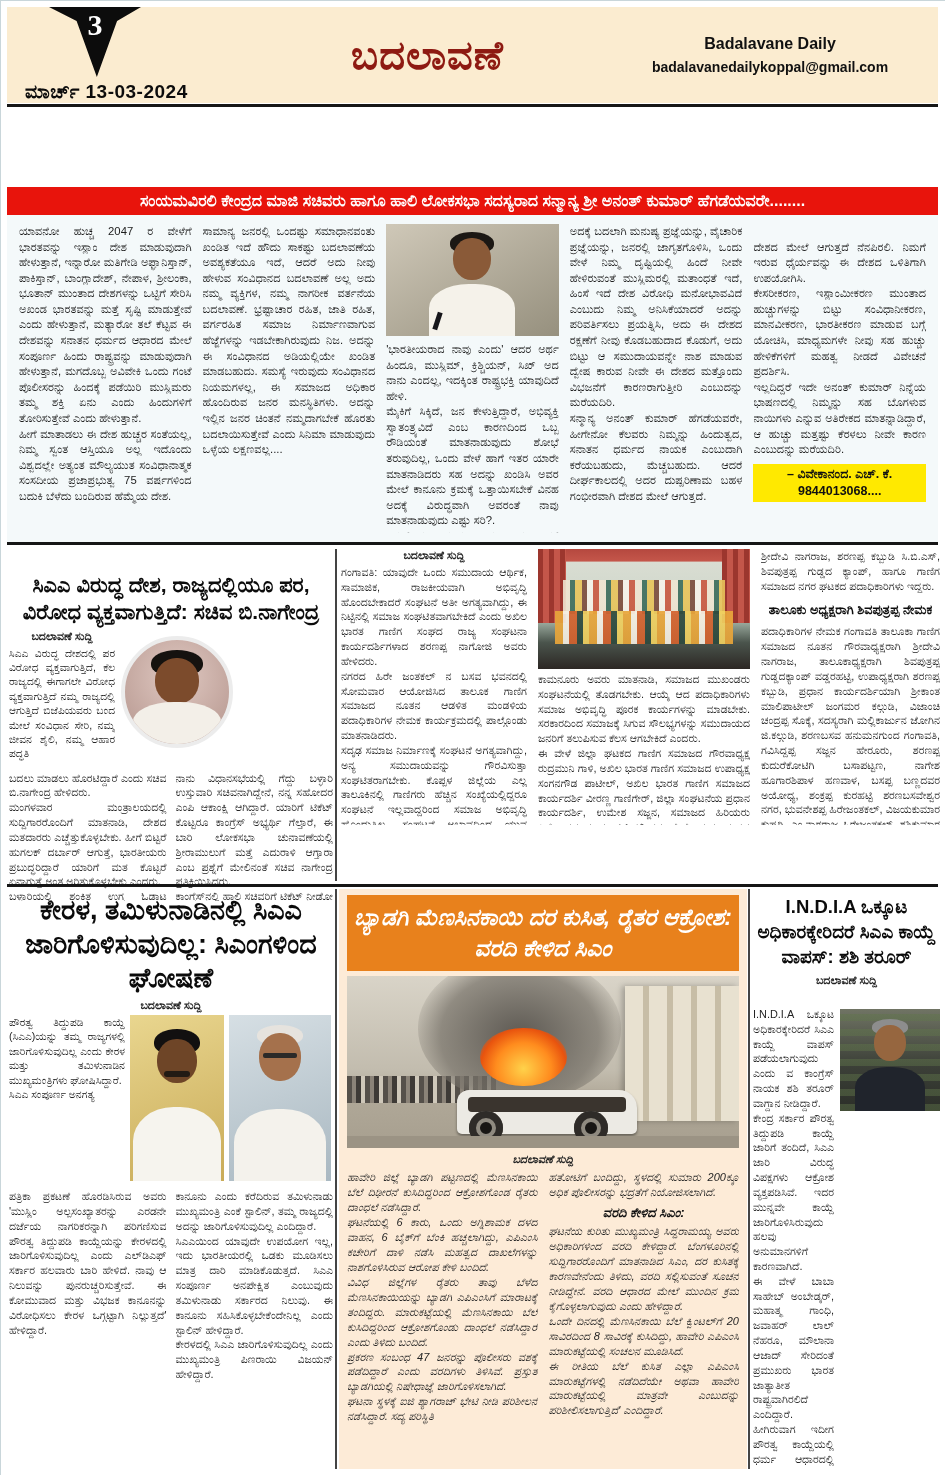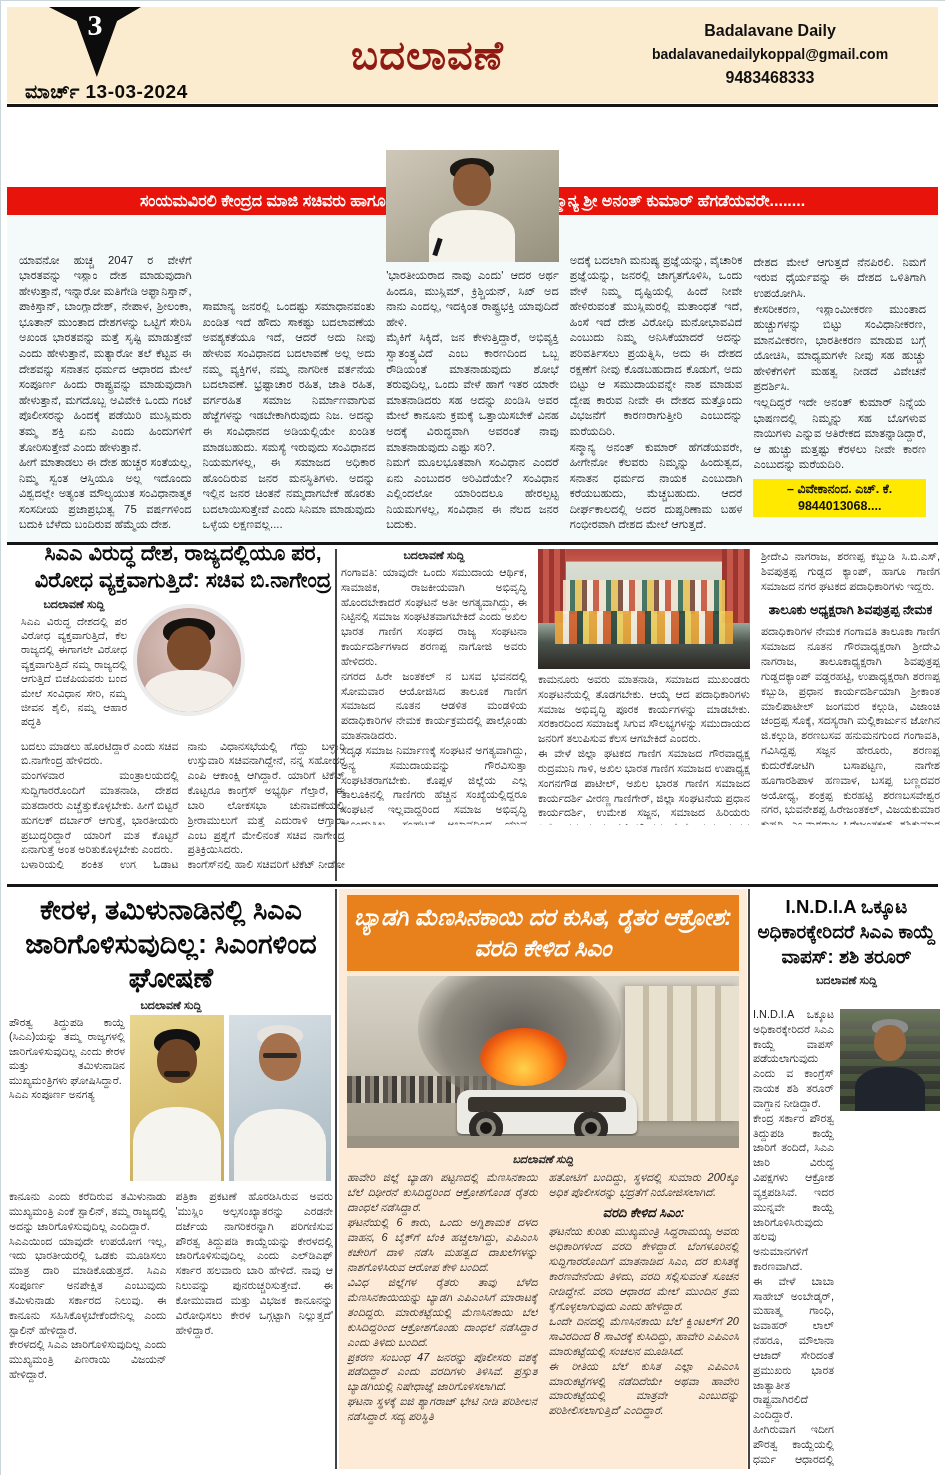--- a/index.html
+++ b/index.html
@@ -21,30 +21,30 @@
   .contact .l1{font-size:16px}.contact .l2{font-size:14px}.contact .l3{font-size:16px}
   .hline{position:absolute;left:6px;width:931px;height:3px;background:#161616;}
   .vline{position:absolute;width:2px;background:#444;}
   
   .lead-headline{position:absolute;left:6px;top:107px;width:931px;height:79px;background:#dce8eb;
                  display:flex;align-items:center;justify-content:center;font-size:47px;font-weight:800;
                  color:#0b0b0b;letter-spacing:1px;white-space:nowrap;}
   .strap{position:absolute;left:6px;top:186px;width:931px;height:28px;background:#e8140c;color:#fff;
          display:flex;align-items:center;justify-content:center;font-size:16px;font-weight:bold;}
   .lead-body{position:absolute;left:6px;top:214px;width:931px;height:327px;background:#f4f9fa;
-             display:flex;gap:11px;padding:9px 12px;box-sizing:border-box;align-items:flex-end;}
+             display:flex;gap:11px;padding:9px 12px;box-sizing:border-box;}
   .lead-col{flex:1;font-size:11.3px;line-height:1.38;text-align:justify;overflow:hidden;white-space:pre-line;}
   .lead-col3{display:flex;flex-direction:column;}
   .attr{display:block;background:#ffe900;color:#111;font-weight:bold;font-size:12.5px;
         padding:2px 5px;margin-top:6px;text-align:center;}
   
   .byline{text-align:center;font-weight:bold;font-size:11px;color:#222;}
   .bodytxt{font-size:10.9px;line-height:1.36;text-align:justify;white-space:pre-line;overflow:hidden;color:#242424;}
   
-  .nag{position:absolute;left:8px;top:536px;width:324px;height:332px;overflow:hidden;margin-left:12px;}
+  .nag{position:absolute;left:8px;top:568px;width:324px;height:332px;overflow:hidden;}
   .nag h2{margin:2px 0 4px;font-size:21px;line-height:1.3;text-align:center;color:#0c0c0c;}
   .nag .toprow{display:flex;gap:6px;height:136px;margin-top:2px;}
   .nag .colA{width:106px;display:flex;flex-direction:column;gap:3px;}
   .nag .colB{width:100px;}
   .nag-photo{width:104px;height:104px;border-radius:50%;border:4px solid #ececec;position:relative;overflow:hidden;
              background:radial-gradient(circle at 50% 35%,#e0c9c2,#b2928a);flex:none;margin-top:6px;}
   .nag .bottomrow{display:flex;gap:9px;height:140px;margin-top:5px;}
   .nag .bottomrow>div{flex:1;}
   .ganiga{position:absolute;left:340px;top:548px;width:599px;height:332px;overflow:hidden;}
   .ganiga h2{margin:0 0 6px;font-size:33px;text-align:center;color:#0b0b0b;letter-spacing:.5px;}
@@ -131,21 +131,20 @@
     <div class="logo-block">
       <div class="tri">
         <span class="num">3</span>
       </div>
       <div class="date-line">ಮಾರ್ಚ್ 13-03-2024</div>
     </div>
     <div class="masthead">ಬದಲಾವಣೆ</div>
     <div class="contact">
       <div class="l1">Badalavane Daily</div>
       <div class="l2">badalavanedailykoppal@gmail.com</div>
-      <div class="l3">9483468333</div>
     </div>
   </div>
   <div class="hline" style="top:103px"></div>
 
   <div class="strap">ಸಂಯಮವಿರಲಿ ಕೇಂದ್ರದ ಮಾಜಿ ಸಚಿವರು ಹಾಗೂ ಹಾಲಿ ಲೋಕಸಭಾ ಸದಸ್ಯರಾದ ಸನ್ಮಾನ್ಯ ಶ್ರೀ ಅನಂತ್ ಕುಮಾರ್ ಹೆಗಡೆಯವರೇ........</div>
   <div class="lead-body">
     <div class="lead-col">ಯಾವನೋ ಹುಚ್ಚ 2047 ರ ವೇಳೆಗೆ ಭಾರತವನ್ನು ಇಸ್ಲಾಂ ದೇಶ ಮಾಡುವುದಾಗಿ ಹೇಳುತ್ತಾನೆ, ಇನ್ನಾರೋ ಮತಿಗೇಡಿ ಅಫ್ಘಾನಿಸ್ತಾನ್, ಪಾಕಿಸ್ತಾನ್, ಬಾಂಗ್ಲಾದೇಶ್, ನೇಪಾಳ, ಶ್ರೀಲಂಕಾ, ಭೂತಾನ್ ಮುಂತಾದ ದೇಶಗಳನ್ನು ಒಟ್ಟಿಗೆ ಸೇರಿಸಿ ಅಖಂಡ ಭಾರತವನ್ನು ಮತ್ತೆ ಸೃಷ್ಟಿ ಮಾಡುತ್ತೇವೆ ಎಂದು ಹೇಳುತ್ತಾನೆ, ಮತ್ಯಾರೋ ತಲೆ ಕೆಟ್ಟವ ಈ ದೇಶವನ್ನು ಸನಾತನ ಧರ್ಮದ ಆಧಾರದ ಮೇಲೆ ಸಂಪೂರ್ಣ ಹಿಂದು ರಾಷ್ಟ್ರವನ್ನು ಮಾಡುವುದಾಗಿ ಹೇಳುತ್ತಾನೆ, ಮಗದೊಬ್ಬ ಅವಿವೇಕಿ ಒಂದು ಗಂಟೆ ಪೊಲೀಸರನ್ನು ಹಿಂದಕ್ಕೆ ಪಡೆಯಿರಿ ಮುಸ್ಲಿಮರು ತಮ್ಮ ಶಕ್ತಿ ಏನು ಎಂದು ಹಿಂದುಗಳಿಗೆ ತೋರಿಸುತ್ತೇವೆ ಎಂದು ಹೇಳುತ್ತಾನೆ.
 ಹೀಗೆ ಮಾತಾಡಲು ಈ ದೇಶ ಹುಚ್ಚರ ಸಂತೆಯಲ್ಲ, ನಿಮ್ಮ ಸ್ವಂತ ಆಸ್ತಿಯೂ ಅಲ್ಲ ಇದೊಂದು ವಿಶ್ವದಲ್ಲೇ ಅತ್ಯಂತ ಮೌಲ್ಯಯುತ ಸಂವಿಧಾನಾತ್ಮಕ ಸಂಸದೀಯ ಪ್ರಜಾಪ್ರಭುತ್ವ 75 ವರ್ಷಗಳಿಂದ ಬದುಕಿ ಬೆಳೆದು ಬಂದಿರುವ ಹೆಮ್ಮೆಯ ದೇಶ.</div>
     <div class="lead-col">ಸಾಮಾನ್ಯ ಜನರಲ್ಲಿ ಒಂದಷ್ಟು ಸಮಾಧಾನವಂತು ಖಂಡಿತ ಇದೆ ಹೌದು ಸಾಕಷ್ಟು ಬದಲಾವಣೆಯ ಅವಶ್ಯಕತೆಯೂ ಇದೆ, ಆದರೆ ಅದು ನೀವು ಹೇಳುವ ಸಂವಿಧಾನದ ಬದಲಾವಣೆ ಅಲ್ಲ ಅದು ನಮ್ಮ ವ್ಯಕ್ತಿಗಳ, ನಮ್ಮ ನಾಗರೀಕ ವರ್ತನೆಯ ಬದಲಾವಣೆ. ಭ್ರಷ್ಟಾಚಾರ ರಹಿತ, ಜಾತಿ ರಹಿತ, ವರ್ಗರಹಿತ ಸಮಾಜ ನಿರ್ಮಾಣವಾಗುವ ಹೆಜ್ಜೆಗಳನ್ನು ಇಡಬೇಕಾಗಿರುವುದು ನಿಜ. ಅದನ್ನು ಈ ಸಂವಿಧಾನದ ಅಡಿಯಲ್ಲಿಯೇ ಖಂಡಿತ ಮಾಡಬಹುದು. ಸಮಸ್ಯೆ ಇರುವುದು ಸಂವಿಧಾನದ ನಿಯಮಗಳಲ್ಲ, ಈ ಸಮಾಜದ ಅಧಿಕಾರ ಹೊಂದಿರುವ ಜನರ ಮನಸ್ಥಿತಿಗಳು. ಅದನ್ನು ಇಲ್ಲಿನ ಜನರ ಚಿಂತನೆ ನಮ್ಮದಾಗಬೇಕೆ ಹೊರತು ಬದಲಾಯಿಸುತ್ತೇವೆ ಎಂದು ಸಿನಿಮಾ ಮಾಡುವುದು ಒಳ್ಳೆಯ ಲಕ್ಷಣವಲ್ಲ....</div>
     <div class="lead-col lead-col3">
@@ -234,24 +233,24 @@
         <div class="p-body"></div>
       </div>
       <div class="photo vijayan">
         <div class="p-hair"></div>
         <div class="p-head"></div>
         <div class="p-extra"></div>
         <div class="p-body"></div>
       </div>
     </div>
     <div class="bottomrow">
+      <div class="bodytxt">ಪತ್ರಿಕಾ ಪ್ರಕಟಣೆ ಹೊರಡಿಸಿರುವ ಅವರು 'ಮುಸ್ಲಿಂ ಅಲ್ಪಸಂಖ್ಯಾತರನ್ನು ಎರಡನೇ ದರ್ಜೆಯ ನಾಗರಿಕರನ್ನಾಗಿ ಪರಿಗಣಿಸುವ ಪೌರತ್ವ ತಿದ್ದುಪಡಿ ಕಾಯ್ದೆಯನ್ನು ಕೇರಳದಲ್ಲಿ ಜಾರಿಗೊಳಿಸುವುದಿಲ್ಲ ಎಂದು ಎಲ್‌ಡಿಎಫ್ ಸರ್ಕಾರ ಹಲವಾರು ಬಾರಿ ಹೇಳಿದೆ. ನಾವು ಆ ನಿಲುವನ್ನು ಪುನರುಚ್ಚರಿಸುತ್ತೇವೆ. ಈ ಕೋಮುವಾದ ಮತ್ತು ವಿಭಜಕ ಕಾನೂನನ್ನು ವಿರೋಧಿಸಲು ಕೇರಳ ಒಗ್ಗಟ್ಟಾಗಿ ನಿಲ್ಲುತ್ತದೆ' ಹೇಳಿದ್ದಾರೆ.</div>
       <div class="bodytxt">ಕಾನೂನು ಎಂದು ಕರೆದಿರುವ ತಮಿಳುನಾಡು ಮುಖ್ಯಮಂತ್ರಿ ಎಂಕೆ ಸ್ಟಾಲಿನ್, ತಮ್ಮ ರಾಜ್ಯದಲ್ಲಿ ಅದನ್ನು ಜಾರಿಗೊಳಿಸುವುದಿಲ್ಲ ಎಂದಿದ್ದಾರೆ.
 ಸಿಎಎಯಿಂದ ಯಾವುದೇ ಉಪಯೋಗ ಇಲ್ಲ, ಇದು ಭಾರತೀಯರಲ್ಲಿ ಒಡಕು ಮೂಡಿಸಲು ಮಾತ್ರ ದಾರಿ ಮಾಡಿಕೊಡುತ್ತದೆ. ಸಿಎಎ ಸಂಪೂರ್ಣ ಅನಪೇಕ್ಷಿತ ಎಂಬುವುದು ತಮಿಳುನಾಡು ಸರ್ಕಾರದ ನಿಲುವು. ಈ ಕಾನೂನು ಸಹಿಸಿಕೊಳ್ಳಬೇಕೆಂದೇನಿಲ್ಲ ಎಂದು ಸ್ಟಾಲಿನ್ ಹೇಳಿದ್ದಾರೆ.
 ಕೇರಳದಲ್ಲಿ ಸಿಎಎ ಜಾರಿಗೊಳಿಸುವುದಿಲ್ಲ ಎಂದು ಮುಖ್ಯಮಂತ್ರಿ ಪಿಣರಾಯಿ ವಿಜಯನ್ ಹೇಳಿದ್ದಾರೆ.</div>
-      <div class="bodytxt">ಪತ್ರಿಕಾ ಪ್ರಕಟಣೆ ಹೊರಡಿಸಿರುವ ಅವರು 'ಮುಸ್ಲಿಂ ಅಲ್ಪಸಂಖ್ಯಾತರನ್ನು ಎರಡನೇ ದರ್ಜೆಯ ನಾಗರಿಕರನ್ನಾಗಿ ಪರಿಗಣಿಸುವ ಪೌರತ್ವ ತಿದ್ದುಪಡಿ ಕಾಯ್ದೆಯನ್ನು ಕೇರಳದಲ್ಲಿ ಜಾರಿಗೊಳಿಸುವುದಿಲ್ಲ ಎಂದು ಎಲ್‌ಡಿಎಫ್ ಸರ್ಕಾರ ಹಲವಾರು ಬಾರಿ ಹೇಳಿದೆ. ನಾವು ಆ ನಿಲುವನ್ನು ಪುನರುಚ್ಚರಿಸುತ್ತೇವೆ. ಈ ಕೋಮುವಾದ ಮತ್ತು ವಿಭಜಕ ಕಾನೂನನ್ನು ವಿರೋಧಿಸಲು ಕೇರಳ ಒಗ್ಗಟ್ಟಾಗಿ ನಿಲ್ಲುತ್ತದೆ' ಹೇಳಿದ್ದಾರೆ.</div>
     </div>
   </div>
   <div class="vline" style="left:334px;top:888px;height:580px"></div>
 
   <div class="byadagi">
     <div class="orange-box">ಬ್ಯಾಡಗಿ ಮೆಣಸಿನಕಾಯಿ ದರ ಕುಸಿತ, ರೈತರ ಆಕ್ರೋಶ: ವರದಿ ಕೇಳಿದ ಸಿಎಂ</div>
     <div class="fire-photo">
       <div class="fp-building"></div>
       <div class="fp-crowd"></div>
       <div class="fp-smoke"></div>

